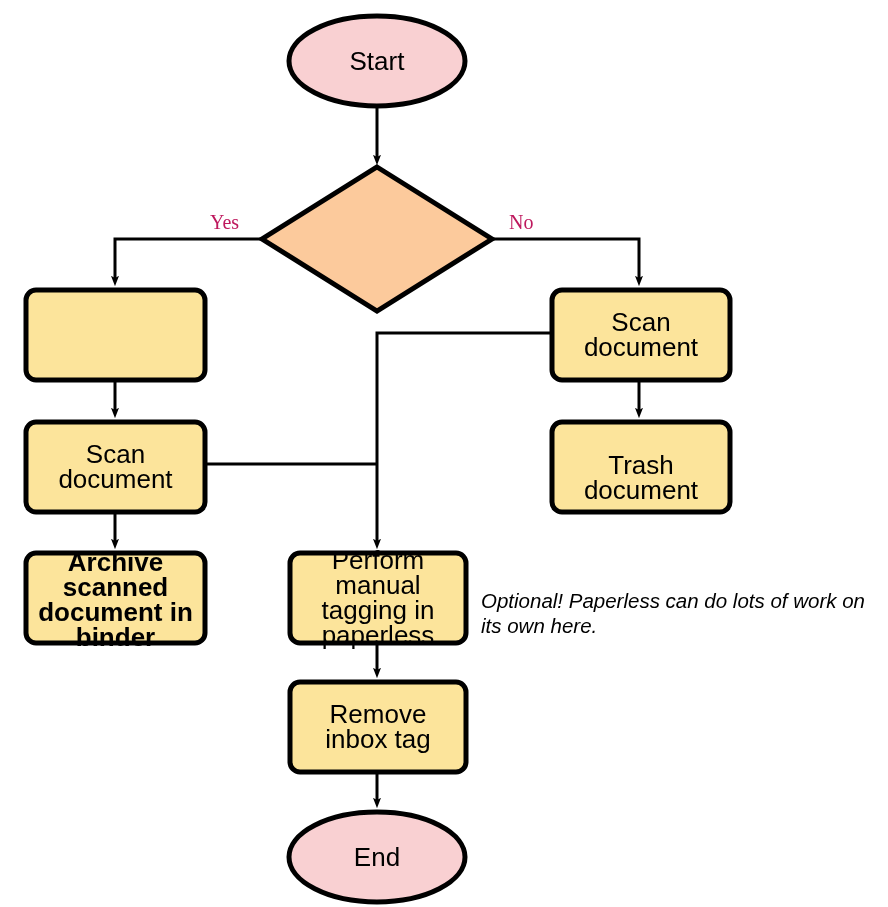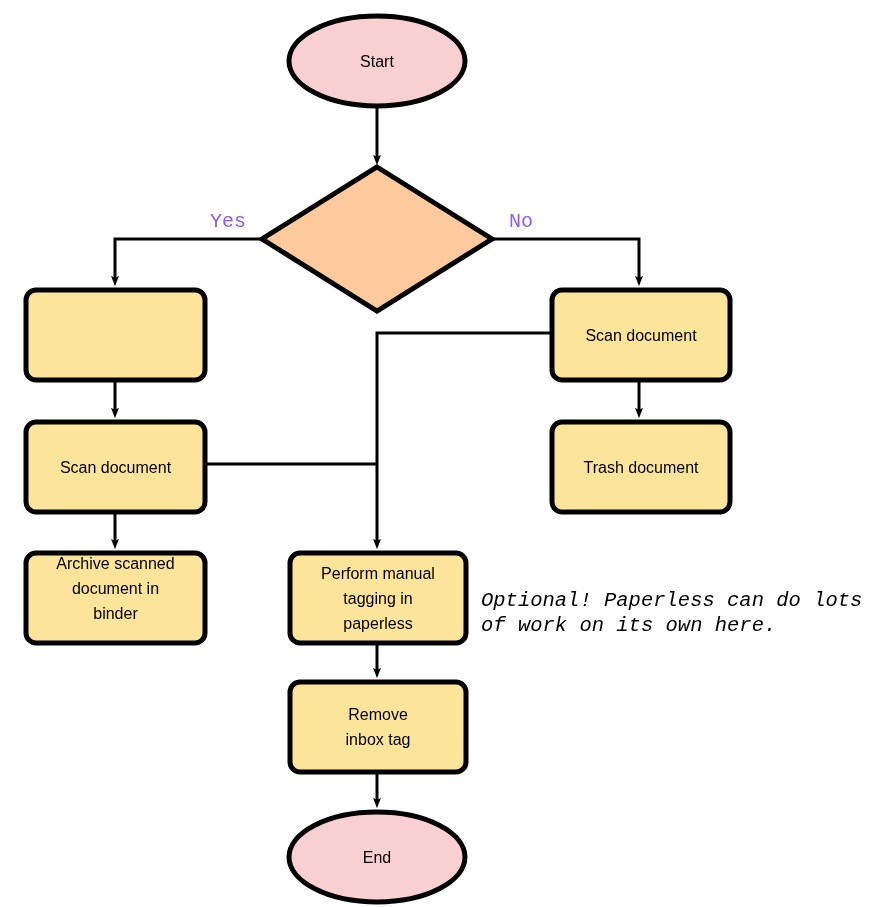--- a/index.html
+++ b/index.html
@@ -25,41 +25,41 @@
     width: 888px;
     height: 907px;
   }
   .node-text {
     position: absolute;
     display: flex;
     align-items: center;
     justify-content: center;
     text-align: center;
     color: #000000;
-    font-size: 16px;
+    font-size: 26px;
     line-height: 25px;
     font-family: "Liberation Sans", sans-serif;
     white-space: pre-line;
     pointer-events: none;
   }
   .edge-label {
     position: absolute;
-    color: #8b5cf6;
+    color: #be185d;
     font-size: 20px;
     line-height: 22px;
-    font-family: Liberation Mono, monospace;
+    font-family: Liberation Serif, serif;
     white-space: nowrap;
   }
   .note-text {
     position: absolute;
     color: #000000;
     font-size: 20.5px;
     line-height: 25px;
     font-style: italic;
-    font-family: Liberation Mono, monospace;
+    font-family: Liberation Sans, sans-serif;
     width: 400px;
   }
 </style>
 </head>
 <body>
 
 <div id="flow-root">
 
   <svg id="flow-svg" viewBox="0 0 888 907">
     <defs>
@@ -114,27 +114,27 @@
       <ellipse cx="377" cy="857" rx="88" ry="45" fill="#f9d0d2" stroke="#000000" stroke-width="5"></ellipse>
     </g>
   </svg>
 
   <div class="node-text" style="left:289px; top:16px; width:176px; height:90px;">Start</div>
 
 
 
   <div class="node-text" style="left:26px; top:422px; width:179px; height:90px;">Scan document</div>
 
-  <div class="node-text" style="left:26px; top:543px; width:179px; height:90px;">Archive scanned
+  <div class="node-text" style="left:26px; top:555px; width:179px; height:90px;font-weight:bold;">Archive scanned
 document in
 binder</div>
 
   <div class="node-text" style="left:552px; top:290px; width:178px; height:90px;">Scan document</div>
 
-  <div class="node-text" style="left:552px; top:422px; width:178px; height:90px;">Trash document</div>
+  <div class="node-text" style="left:552px; top:433px; width:178px; height:90px;">Trash document</div>
 
   <div class="node-text" style="left:290px; top:553px; width:176px; height:90px;">Perform manual
 tagging in
 paperless</div>
 
   <div class="node-text" style="left:289px; top:812px; width:176px; height:90px;">End</div>
 
   <div class="node-text" style="left:290px; top:682px; width:176px; height:90px;">Remove
 inbox tag</div>
 

